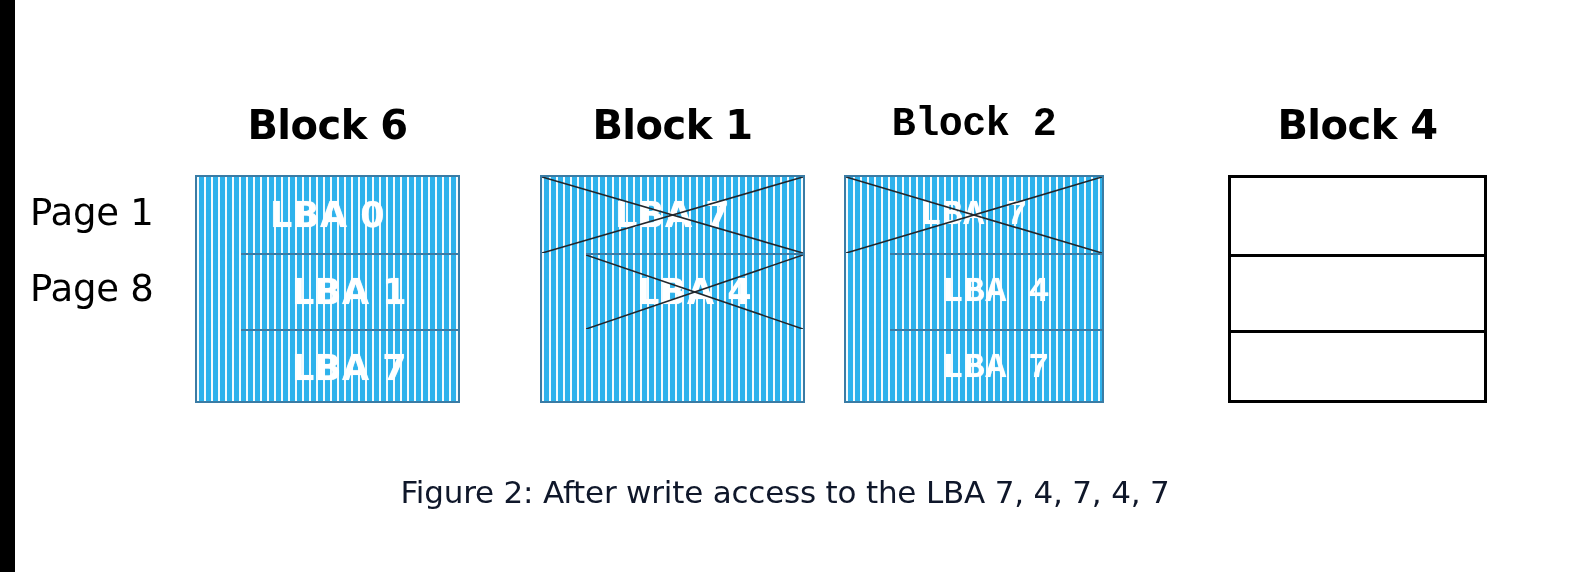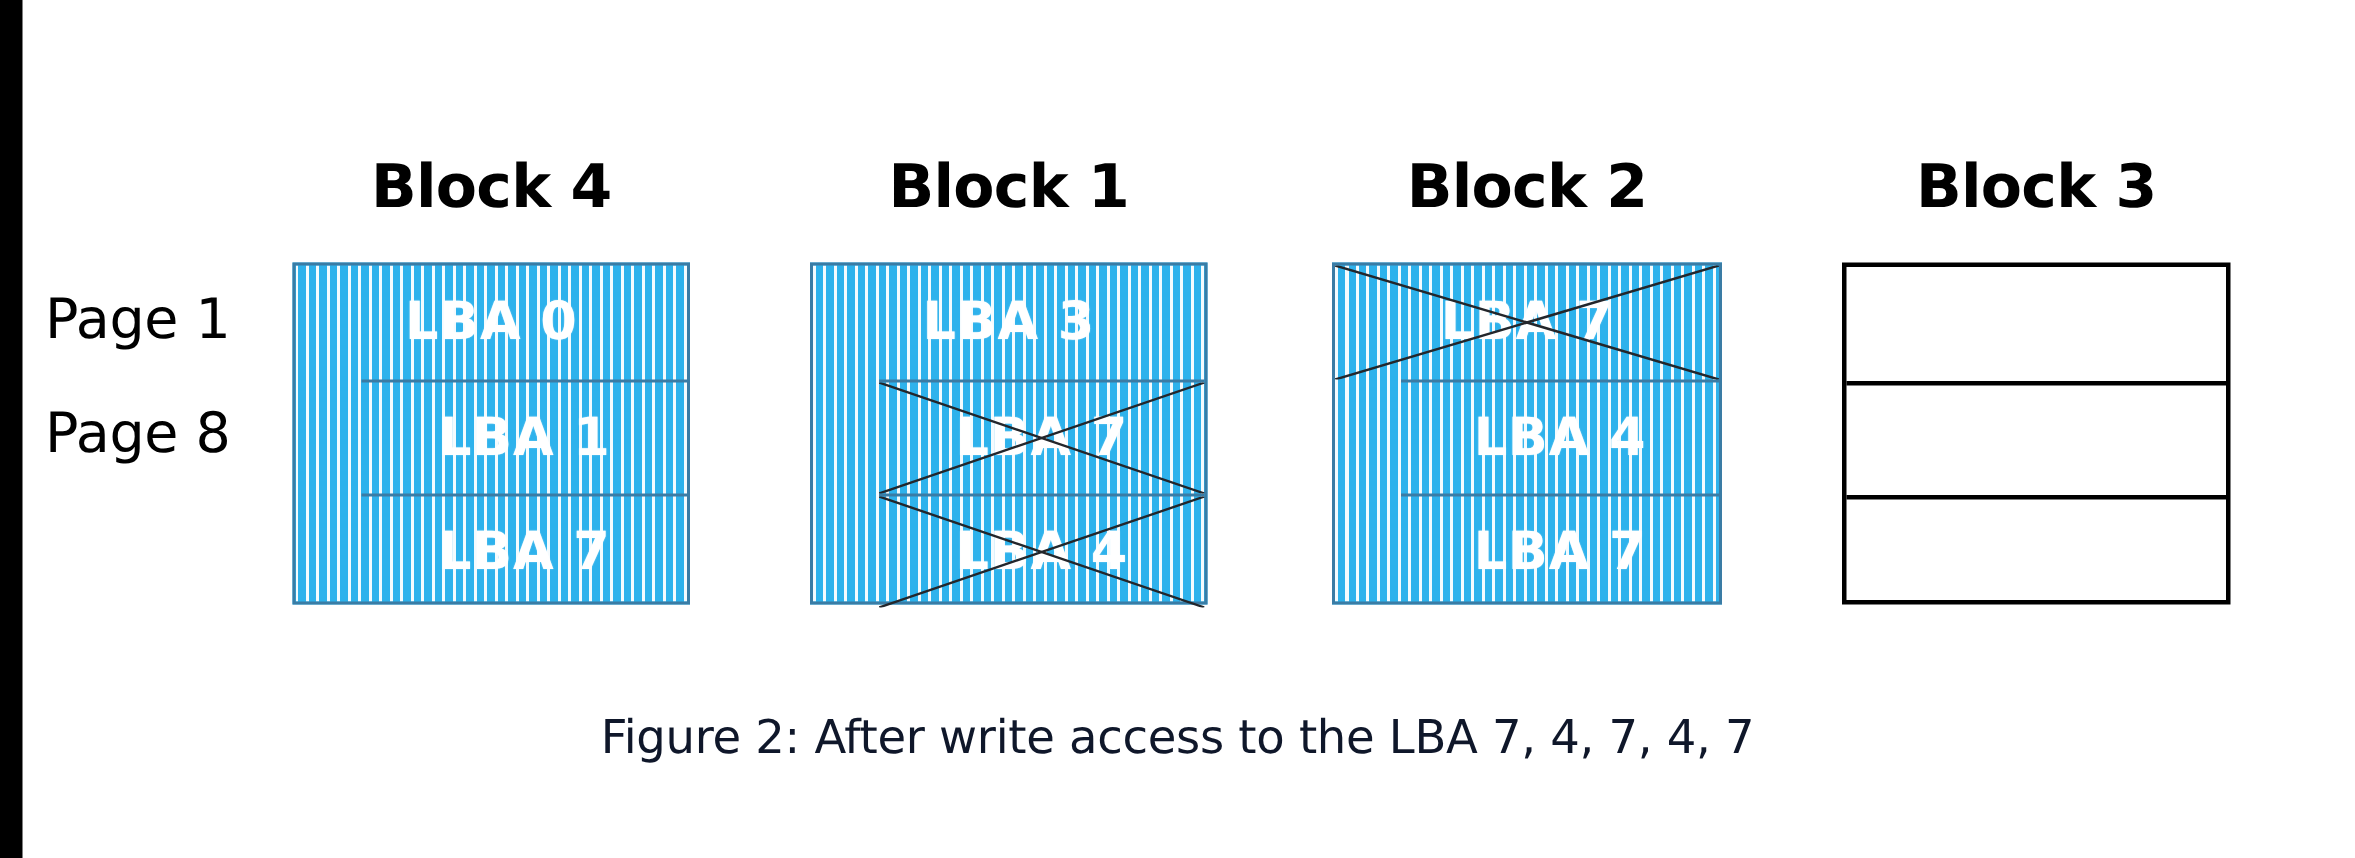--- a/index.html
+++ b/index.html
@@ -149,75 +149,72 @@
 
 <div id="left-bar"></div>
 
 <div id="page-labels">
     <div class="page-label">Page 1</div>
     <div class="page-label">Page 8</div>
   </div>
 
 <div id="blocks-area">
     <div class="block" style="left: 195px; width: 265px;">
-      <div class="block-title">Block 4</div>
+      <div class="block-title">Block 6</div>
       <div class="block-body filled" style="width: 265px;">
         <div class="page-cell">
           <span class="lba-text">LBA 0</span>
         </div>
         <div class="page-cell">
           <span class="lba-text">LBA 1</span>
         </div>
         <div class="page-cell">
           <span class="lba-text">LBA 7</span>
         </div>
       </div>
     </div>
     <div class="block" style="left: 540px; width: 265px;">
       <div class="block-title">Block 1</div>
       <div class="block-body filled" style="width: 265px;">
-        <div class="page-cell">
-          <span class="lba-text">LBA 3</span>
-        </div>
         <div class="page-cell">
           <span class="lba-text">LBA 7</span>
           <svg class="x-mark" viewBox="0 0 100 100" preserveAspectRatio="none">
             <line x1="0" y1="0" x2="100" y2="100"></line>
             <line x1="100" y1="0" x2="0" y2="100"></line>
           </svg>
         </div>
         <div class="page-cell">
           <span class="lba-text">LBA 4</span>
           <svg class="x-mark" viewBox="0 0 100 100" preserveAspectRatio="none">
             <line x1="0" y1="0" x2="100" y2="100"></line>
             <line x1="100" y1="0" x2="0" y2="100"></line>
           </svg>
         </div>
       </div>
     </div>
-    <div class="block" style="left: 888px; width: 260px;">
+    <div class="block" style="left: 844px; width: 260px; font-family: Liberation Mono, monospace;">
       <div class="block-title">Block 2</div>
       <div class="block-body filled" style="width: 260px;">
         <div class="page-cell">
           <span class="lba-text">LBA 7</span>
           <svg class="x-mark" viewBox="0 0 100 100" preserveAspectRatio="none">
             <line x1="0" y1="0" x2="100" y2="100"></line>
             <line x1="100" y1="0" x2="0" y2="100"></line>
           </svg>
         </div>
         <div class="page-cell">
           <span class="lba-text">LBA 4</span>
         </div>
         <div class="page-cell">
           <span class="lba-text">LBA 7</span>
         </div>
       </div>
     </div>
     <div class="block" style="left: 1228px; width: 259px;">
-      <div class="block-title">Block 3</div>
+      <div class="block-title">Block 4</div>
       <div class="block-body empty" style="width: 259px;">
         <div class="page-cell">
           <span class="lba-text"></span>
         </div>
         <div class="page-cell">
           <span class="lba-text"></span>
         </div>
         <div class="page-cell">
           <span class="lba-text"></span>
         </div>

